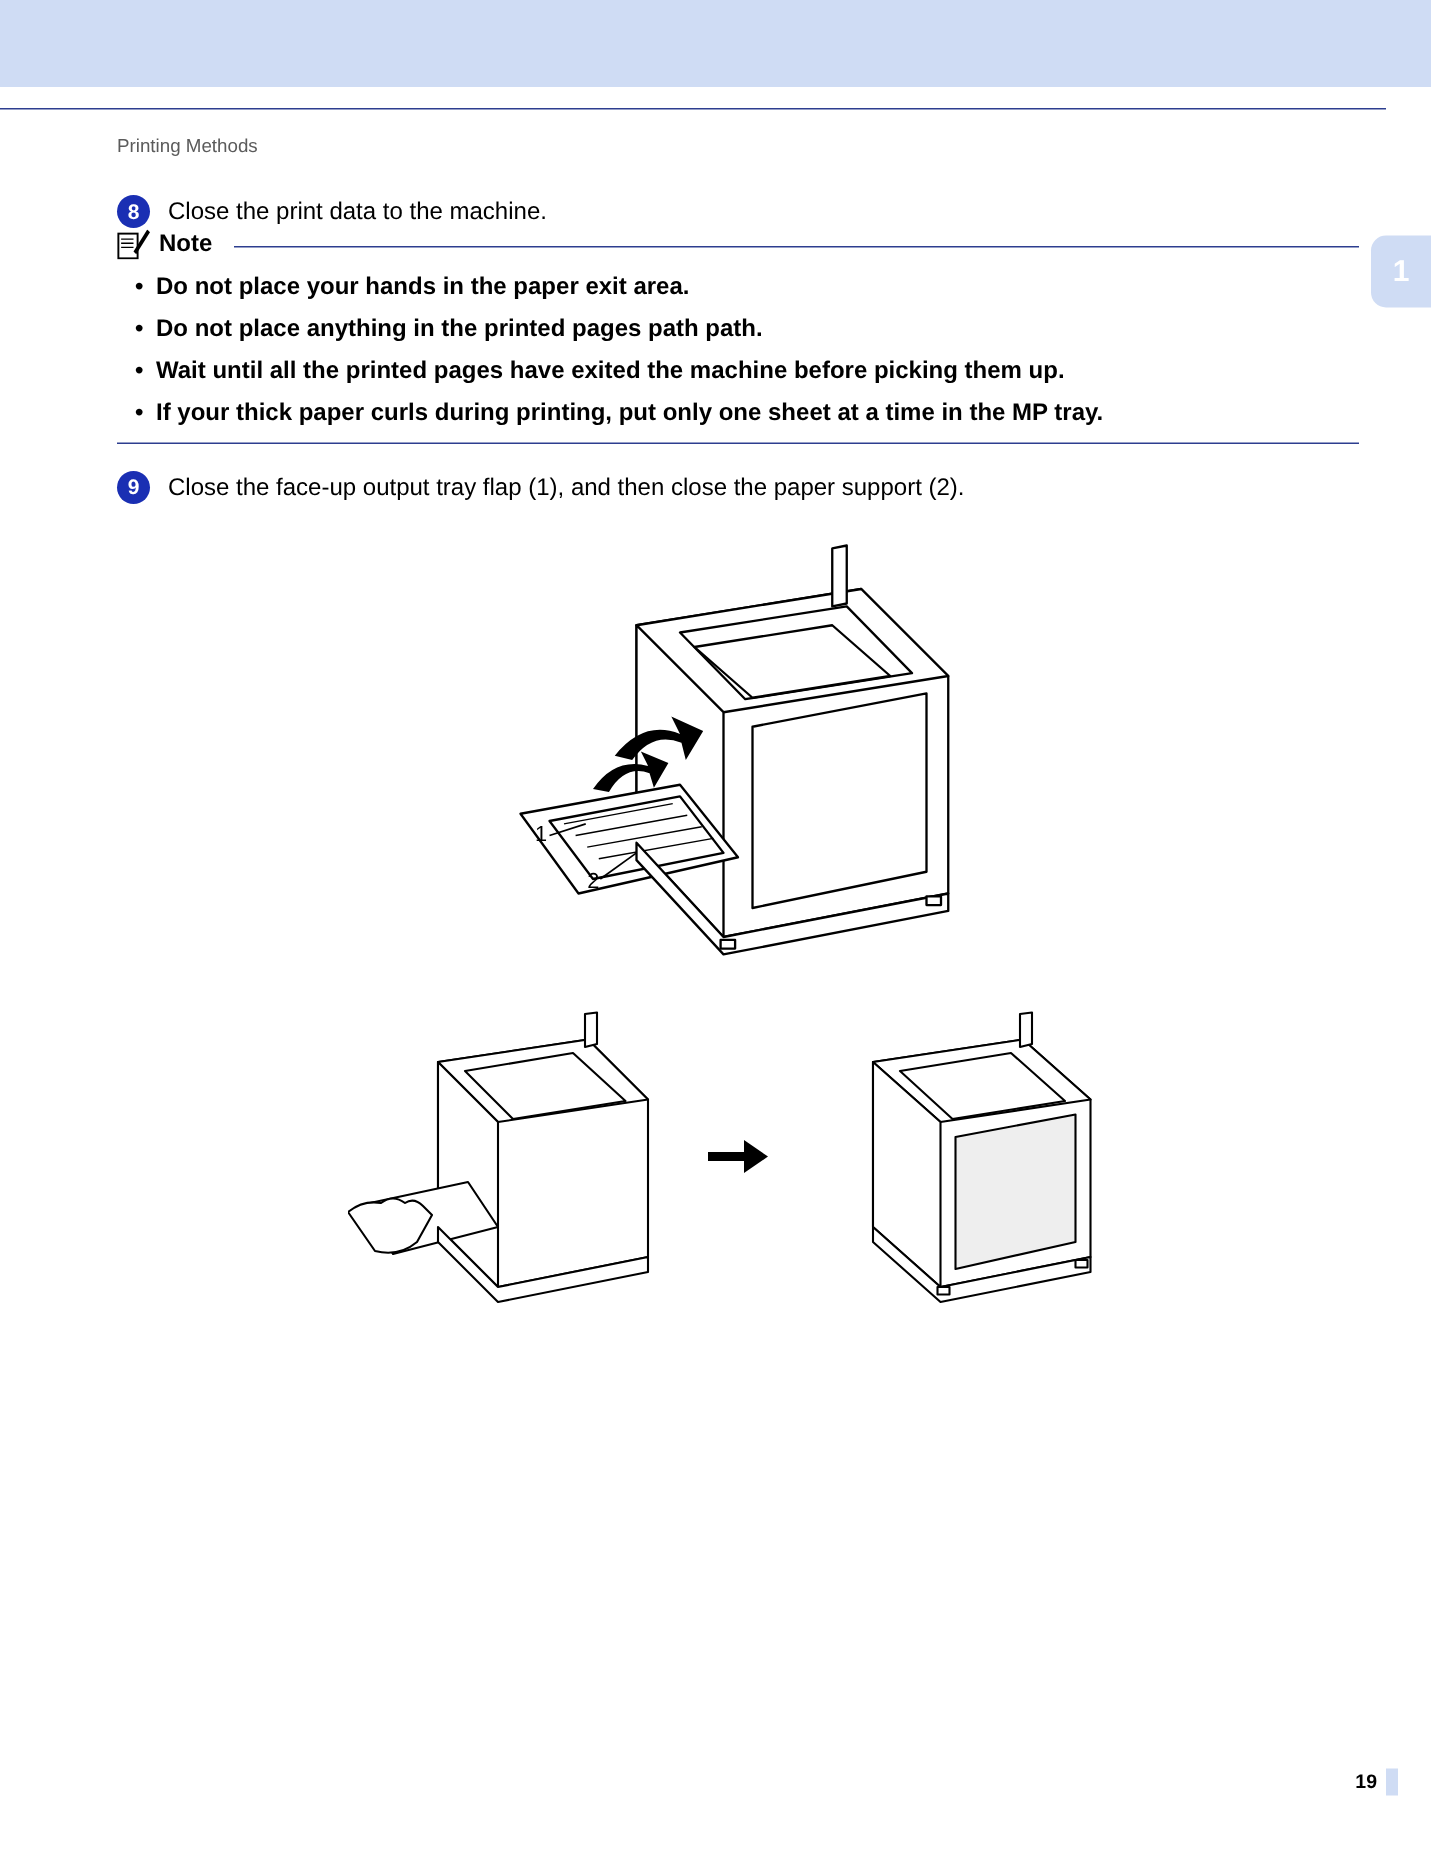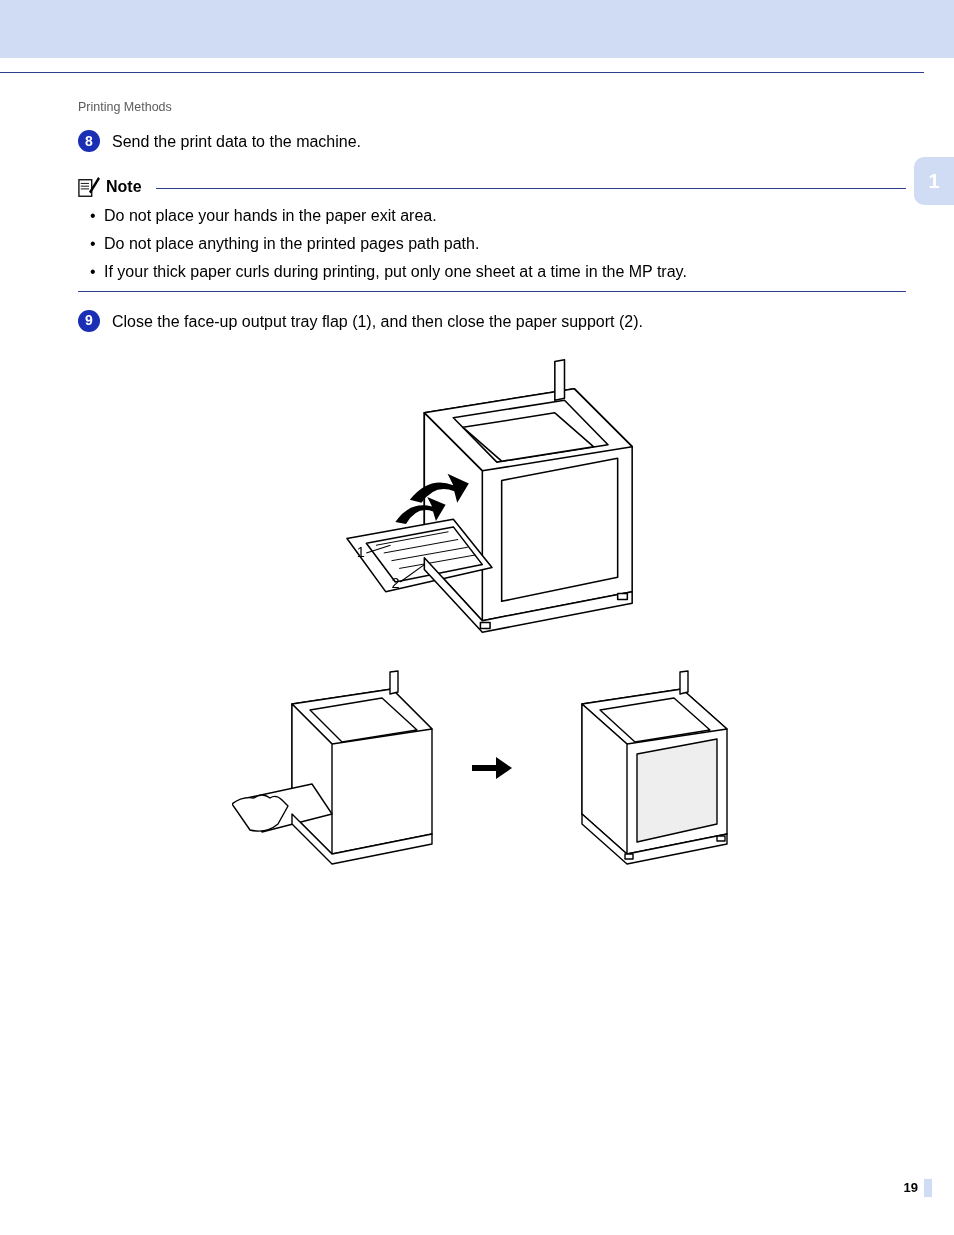--- a/index.html
+++ b/index.html
@@ -27,21 +27,21 @@
     left: 0;
     right: 30px;
     border: none;
     border-top: 1px solid #2d3e8f;
     height: 0;
   }
   .top-hr { top: 64px; }
   .header-section {
     position: absolute;
     left: 78px;
-    top: 100px;
+    top: 90px;
     font-size: 12.5px;
     color: #5b5b5b;
   }
   .side-tab {
     position: absolute;
     right: 0;
     top: 157px;
     width: 40px;
     height: 48px;
     background: #cfdcf4;
@@ -72,21 +72,21 @@
     border-radius: 50%;
     background: #1a2fb3;
     color: #fff;
     font-size: 14px;
     font-weight: bold;
     display: flex;
     align-items: center;
     justify-content: center;
   }
   .step-text { flex: 1; padding-top: 1px; }
-  .note-block { margin-top: 24px; }
+  .note-block { }
   .note-head {
     display: flex;
     align-items: center;
     gap: 6px;
   }
   .note-icon {
     width: 22px; height: 20px;
     display: inline-block;
   }
   .note-label {
@@ -103,20 +103,21 @@
   .note-list {
     list-style: none;
     margin: 6px 0 0 12px;
     padding: 0;
     font-size: 16px;
   }
   .note-list li {
     position: relative;
     padding-left: 14px;
     margin: 10px 0;
+    font-weight: bold;
   }
   .note-list li::before {
     content: "•";
     position: absolute;
     left: 0;
     top: 0;
   }
   .note-end-rule {
     border: none;
     border-top: 1px solid #2d3e8f;
@@ -175,40 +176,41 @@
   <hr class="top-hr">
 
   <div class="header-section">Printing Methods</div>
 
   <div class="side-tab">1</div>
 
   <div class="content">
 
     <div class="step">
       <div class="step-badge">8</div>
-      <div class="step-text">Send the print data to the machine.</div>
+      <div class="step-text">Close the print data to the machine.</div>
     </div>
 
     <div class="note-block">
       <div class="note-head">
         <span class="note-icon">
           <svg viewBox="0 0 24 22">
             <rect x="1" y="3" width="14" height="18" fill="none" stroke="#000" stroke-width="1.4"></rect>
             <line x1="3" y1="7" x2="12" y2="7" stroke="#000" stroke-width="1"></line>
             <line x1="3" y1="10" x2="12" y2="10" stroke="#000" stroke-width="1"></line>
             <line x1="3" y1="13" x2="12" y2="13" stroke="#000" stroke-width="1"></line>
             <path d="M12 16 L22 0 L24 2 L14 18 Z" fill="#000"></path>
           </svg>
         </span>
         <span class="note-label">Note</span>
         <span class="note-rule"></span>
       </div>
       <ul class="note-list">
         <li>Do not place your hands in the paper exit area.</li>
         <li>Do not place anything in the printed pages path path.</li>
+        <li>Wait until all the printed pages have exited the machine before picking them up.</li>
         <li>If your thick paper curls during printing, put only one sheet at a time in the MP tray.</li>
       </ul>
       <hr class="note-end-rule">
     </div>
 
     <div class="step">
       <div class="step-badge">9</div>
       <div class="step-text">Close the face-up output tray flap (1), and then close the paper support (2).</div>
     </div>
 

